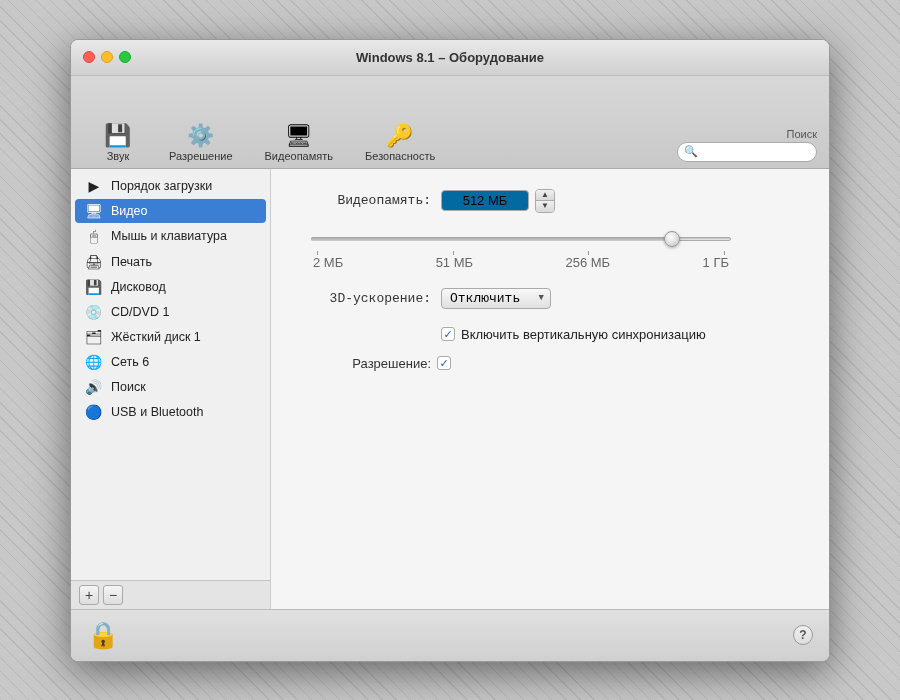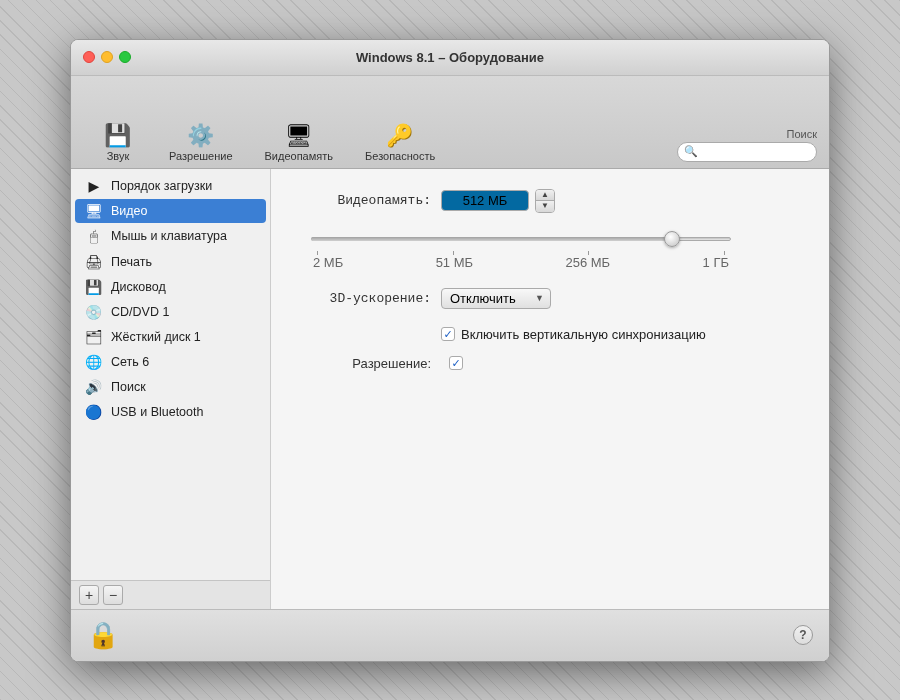--- a/index.html
+++ b/index.html
@@ -280,20 +280,21 @@
       background: linear-gradient(to bottom, #f8f8f8, #e0e0e0);
       border: 1px solid #aaa;
       border-radius: 4px;
       padding: 2px 24px 2px 8px;
       font-size: 13px;
       cursor: pointer;
       position: relative;
       display: inline-flex;
       align-items: center;
       min-width: 110px;
+      font-family: Liberation Mono, monospace;
     }
     .dropdown-arrow {
       position: absolute;
       right: 6px;
       font-size: 9px;
       color: #555;
     }
     .checkbox-row {
       display: flex;
       align-items: center;
@@ -320,21 +321,21 @@
       cursor: pointer;
       flex-shrink: 0;
     }
     .checkbox-label {
       font-size: 13px;
       color: #222;
     }
     .resolution-row {
       display: flex;
       align-items: center;
-      gap: 18px;
+      gap: 6px;
     }
     .resolution-label {
       font-size: 13px;
       color: #333;
       min-width: 130px;
       text-align: right;
     }
     .bottom-bar {
       background: linear-gradient(to bottom, #e0e0e0, #d0d0d0);
       border-top: 1px solid #bbb;

